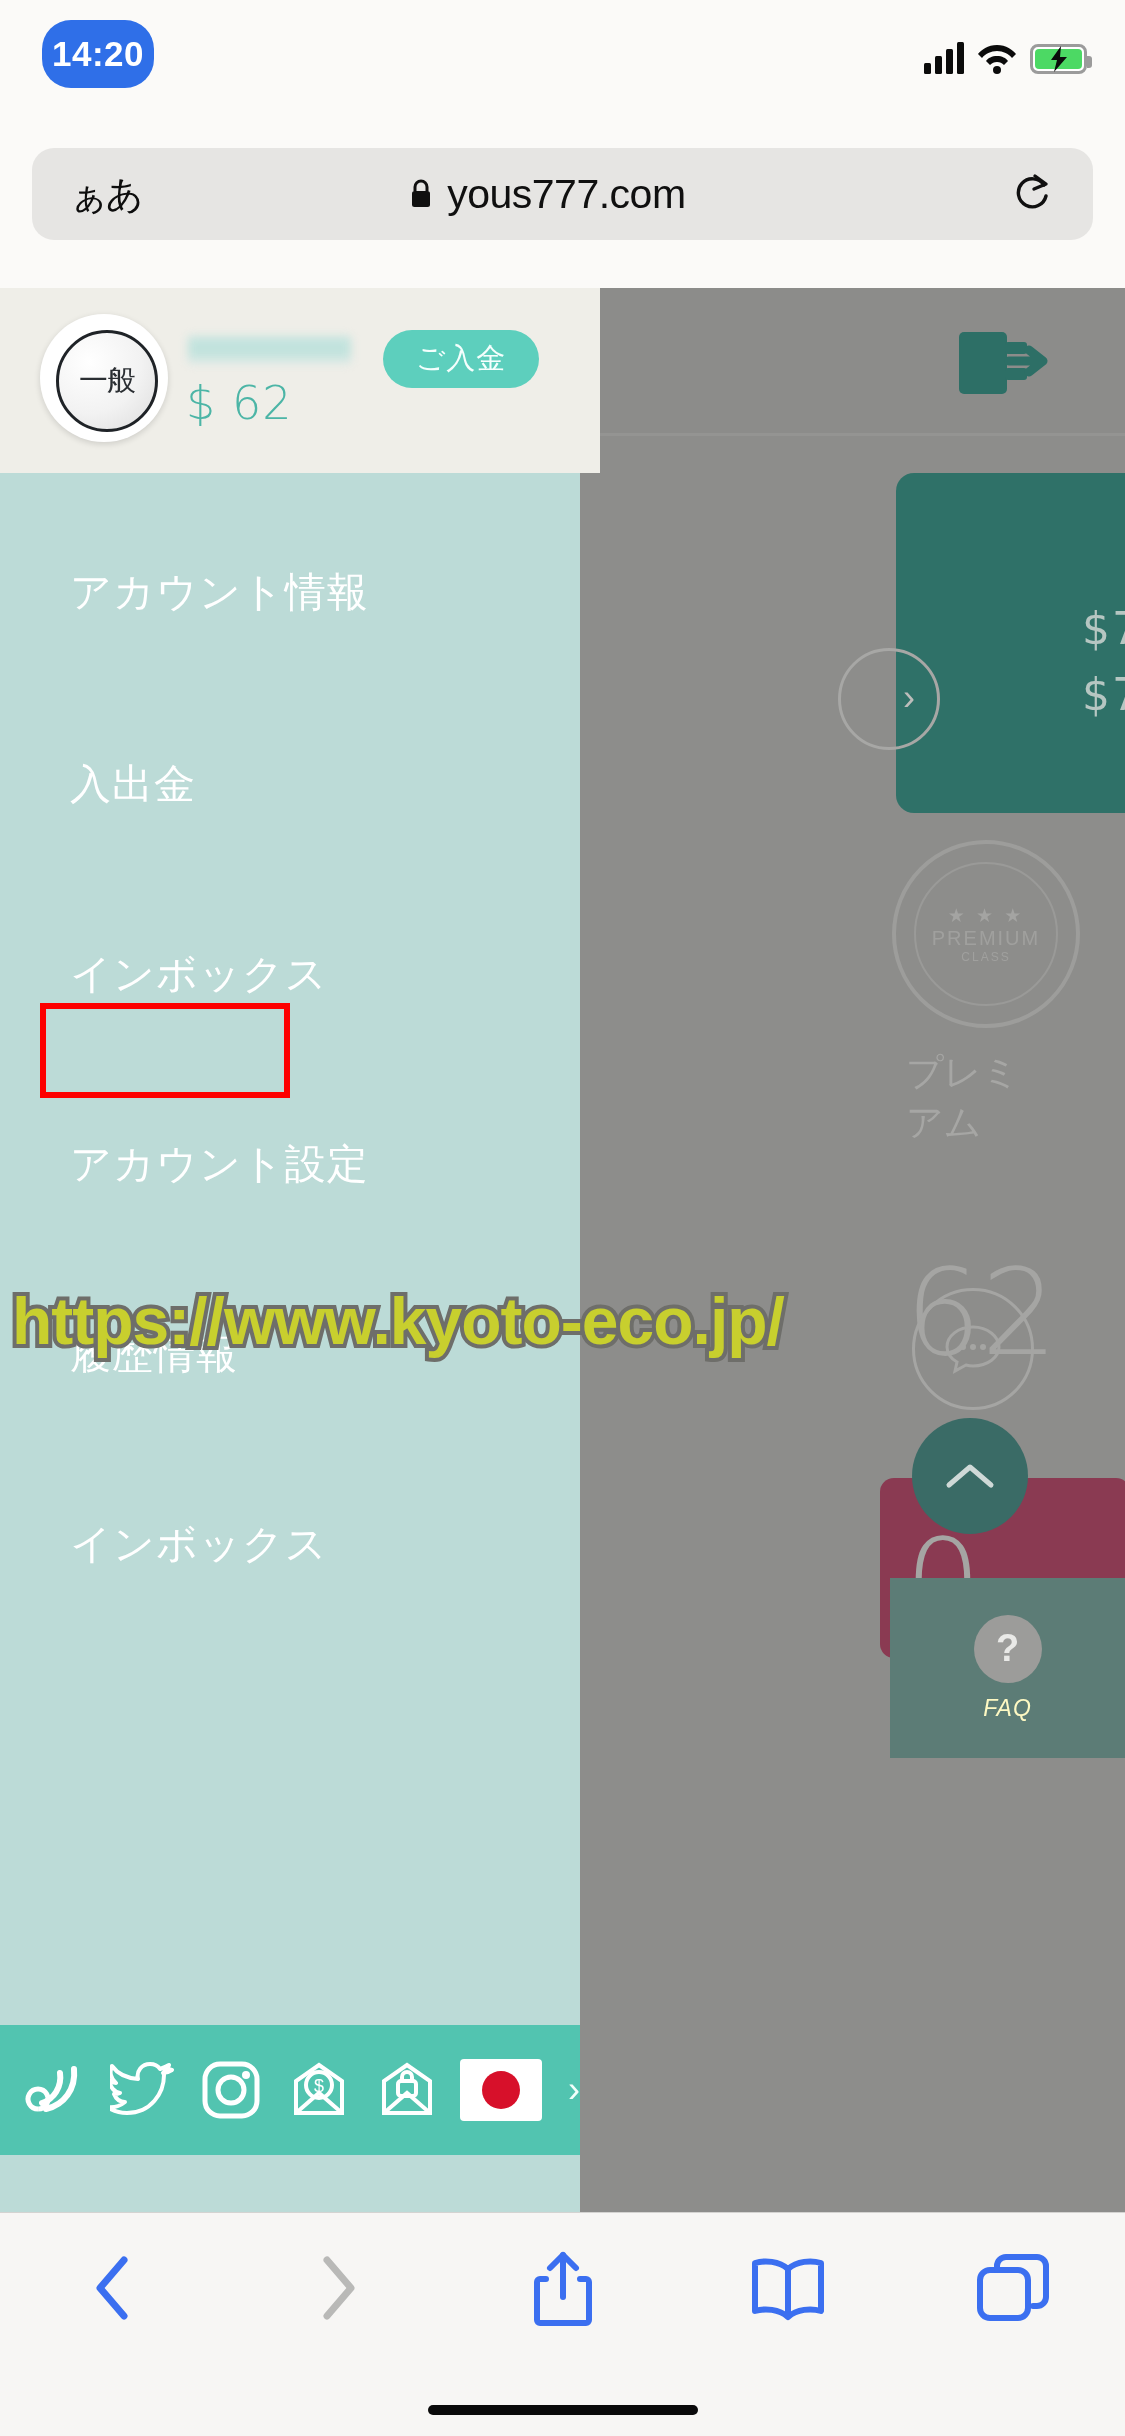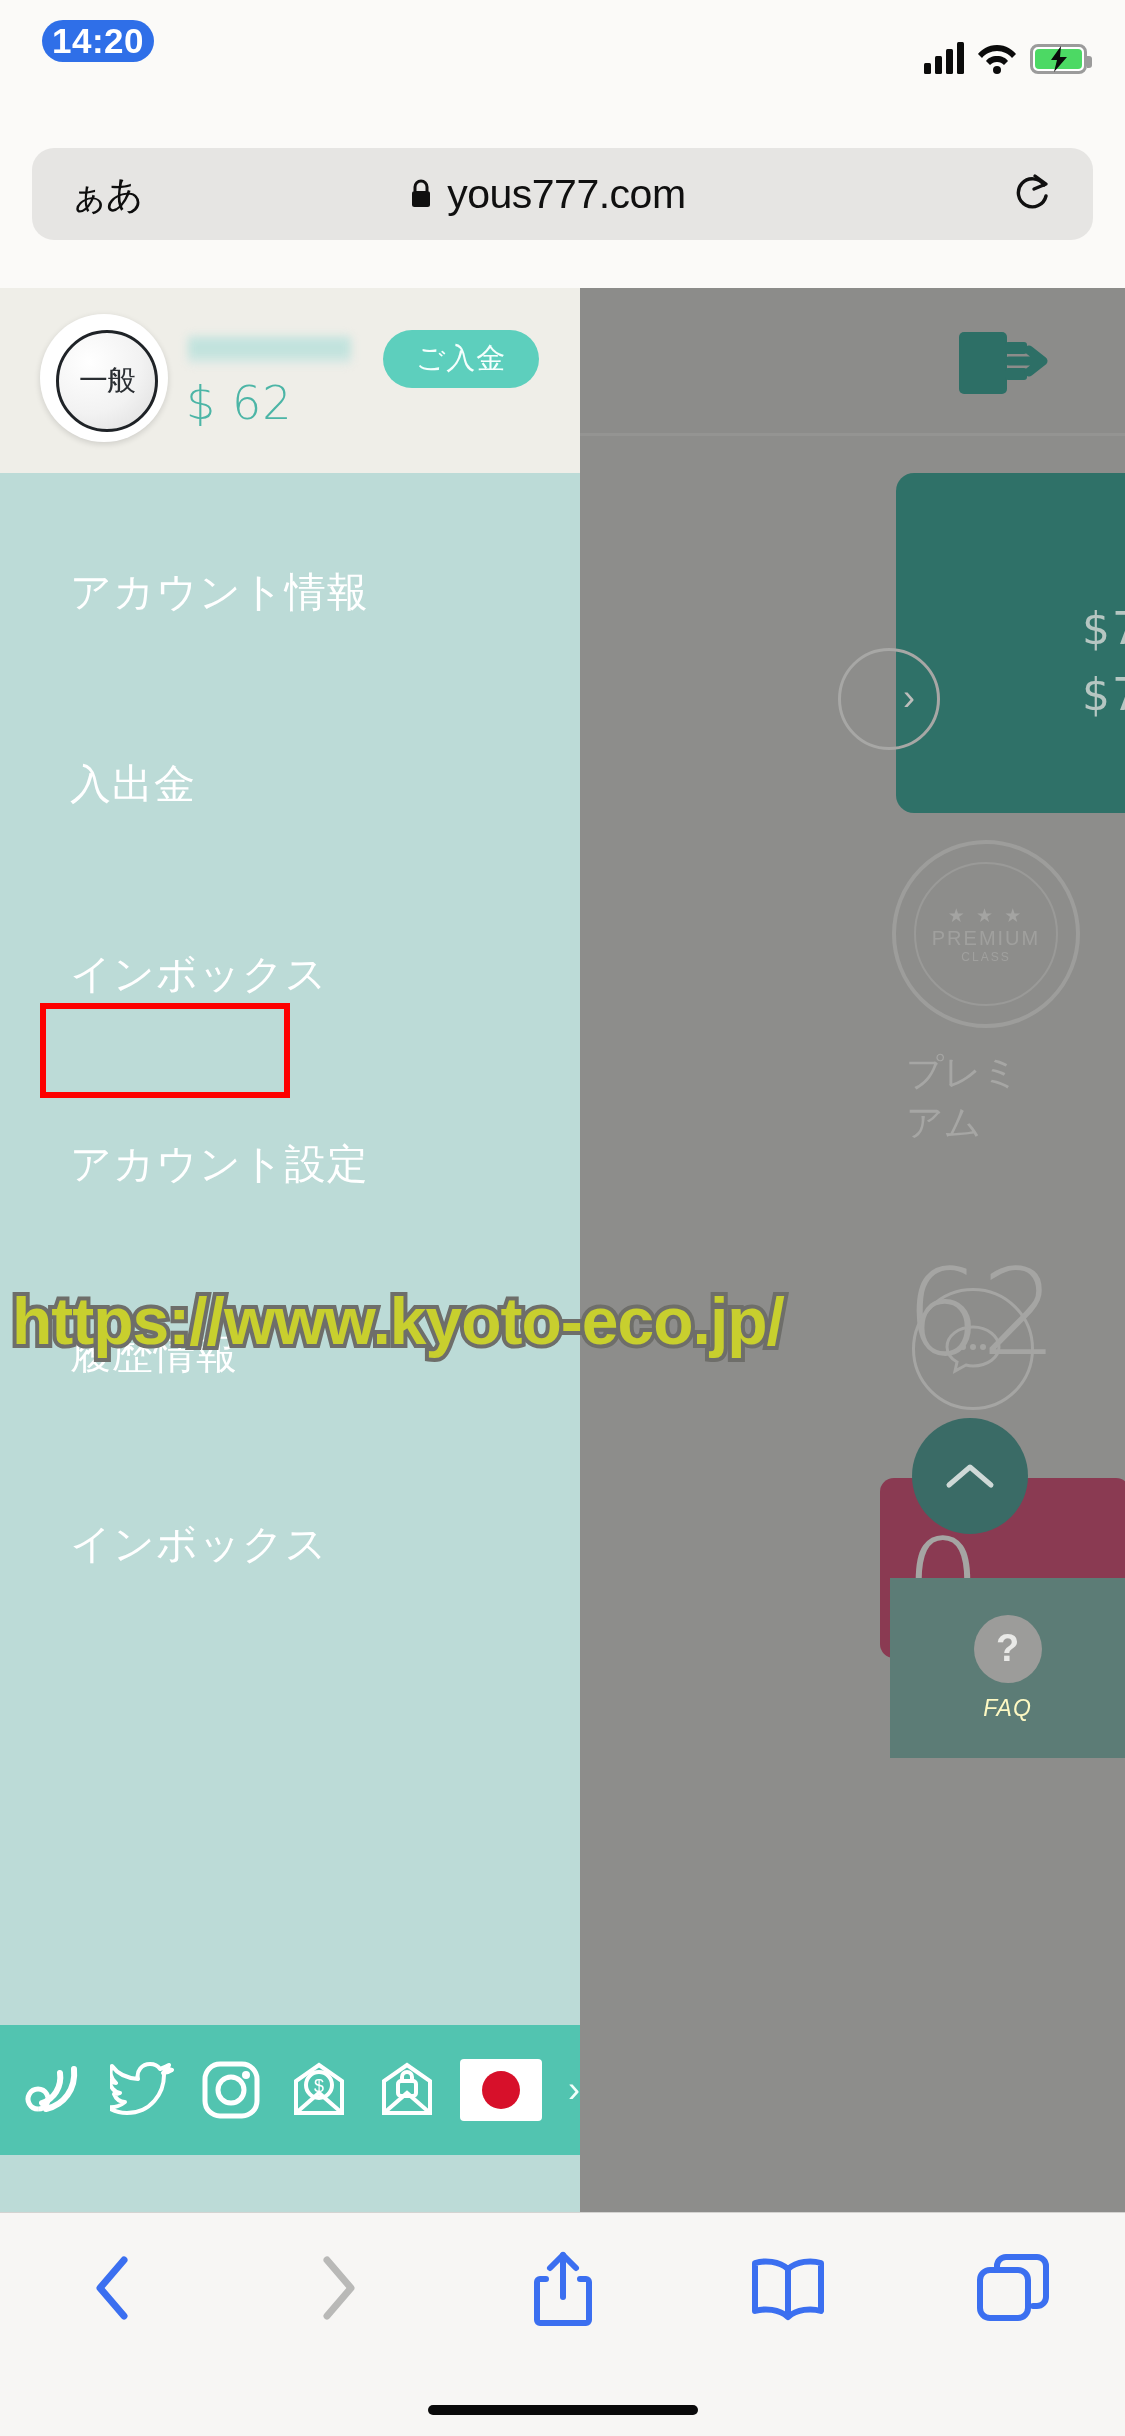--- a/index.html
+++ b/index.html
@@ -7,21 +7,21 @@
     width:1125px;height:2436px;
     background:#fbfaf8;
     font-family:"Liberation Sans","DejaVu Sans",sans-serif;
     overflow:hidden;position:relative;
   }
   .phone{position:relative;width:1125px;height:2436px;overflow:hidden;background:#fbfaf8;}
 
   
   .statusbar{position:absolute;left:0;top:0;width:1125px;height:100px;}
   .time-pill{
-    position:absolute;left:42px;top:20px;width:112px;height:42px;
+    position:absolute;left:42px;top:20px;width:112px;height:68px;
     background:#2f6fe8;border-radius:29px;
     display:flex;align-items:center;justify-content:center;
   }
   .time-pill span{color:#fff;font-size:35px;font-weight:600;letter-spacing:.5px;}
   .status-right{position:absolute;right:38px;top:22px;display:flex;align-items:flex-end;gap:13px;height:52px;}
   .sigbars{display:flex;align-items:flex-end;gap:4px;height:32px;}
   .sigbars i{display:block;width:7px;background:#0b0b0b;border-radius:1.5px;}
   .sigbars i:nth-child(1){height:11px}
   .sigbars i:nth-child(2){height:18px}
   .sigbars i:nth-child(3){height:25px}
@@ -66,21 +66,21 @@
   .num0{left:905px;top:1225px;font-size:120px;}
   .chatbtn{position:absolute;left:912px;top:1000px;width:116px;height:116px;border-radius:50%;border:3px solid #a5a5a3;display:flex;align-items:center;justify-content:center;}
   .upbtn{position:absolute;left:912px;top:1130px;width:116px;height:116px;border-radius:50%;background:#3a6b66;display:flex;align-items:center;justify-content:center;}
   .maroon{position:absolute;left:880px;top:1190px;width:250px;height:180px;background:#8a3a52;border-radius:14px;}
   .faqbtn{position:absolute;left:890px;top:1290px;width:235px;height:180px;background:#5c7c76;display:flex;flex-direction:column;align-items:center;justify-content:center;gap:12px;}
   .faq-circle{width:68px;height:68px;border-radius:50%;background:#9c9c9a;display:flex;align-items:center;justify-content:center;color:#e9e9e7;font-size:38px;font-weight:700;}
   .faq-label{color:#fef9c3;font-size:23px;letter-spacing:1px;font-style:italic;}
 
   
   .drawer{position:absolute;left:0;top:288px;width:580px;height:1924px;}
-  .drawer-head{position:absolute;left:0;top:0;width:580px;height:185px;background:#efeee8;}
+  .drawer-head{position:absolute;left:0;top:0;width:580px;height:185px;background:#efeee8;padding-left:20px;}
   .avatar-ring{position:absolute;left:40px;top:26px;width:128px;height:128px;border-radius:50%;background:#ffffff;box-shadow:0 2px 6px rgba(0,0,0,.14);}
   .avatar{position:absolute;left:16px;top:16px;width:96px;height:96px;border-radius:50%;
     background:radial-gradient(circle at 32% 30%, #ffffff 0%, #f2f2f2 55%, #dcdcdc 100%);
     border:3px solid #1f2327;display:flex;align-items:center;justify-content:center;}
   .avatar span{font-size:29px;color:#2b2f33;letter-spacing:-1px;}
   .name-blur{position:absolute;left:188px;top:48px;width:163px;height:28px;border-radius:3px;
     background:linear-gradient(180deg,#c8e5e0 0%,#bfe2dc 55%,#dfeae7 100%);filter:blur(4px);}
   .balance{position:absolute;left:186px;top:88px;font-size:46px;color:#4cb5a6;font-family:"DejaVu Sans",sans-serif;font-weight:300;letter-spacing:1px;}
   .deposit-btn{position:absolute;left:383px;top:42px;width:156px;height:58px;background:#5dcfbd;border-radius:29px;display:flex;align-items:center;justify-content:center;}
   .deposit-btn span{color:#f4fffd;font-size:29px;letter-spacing:1px;}

